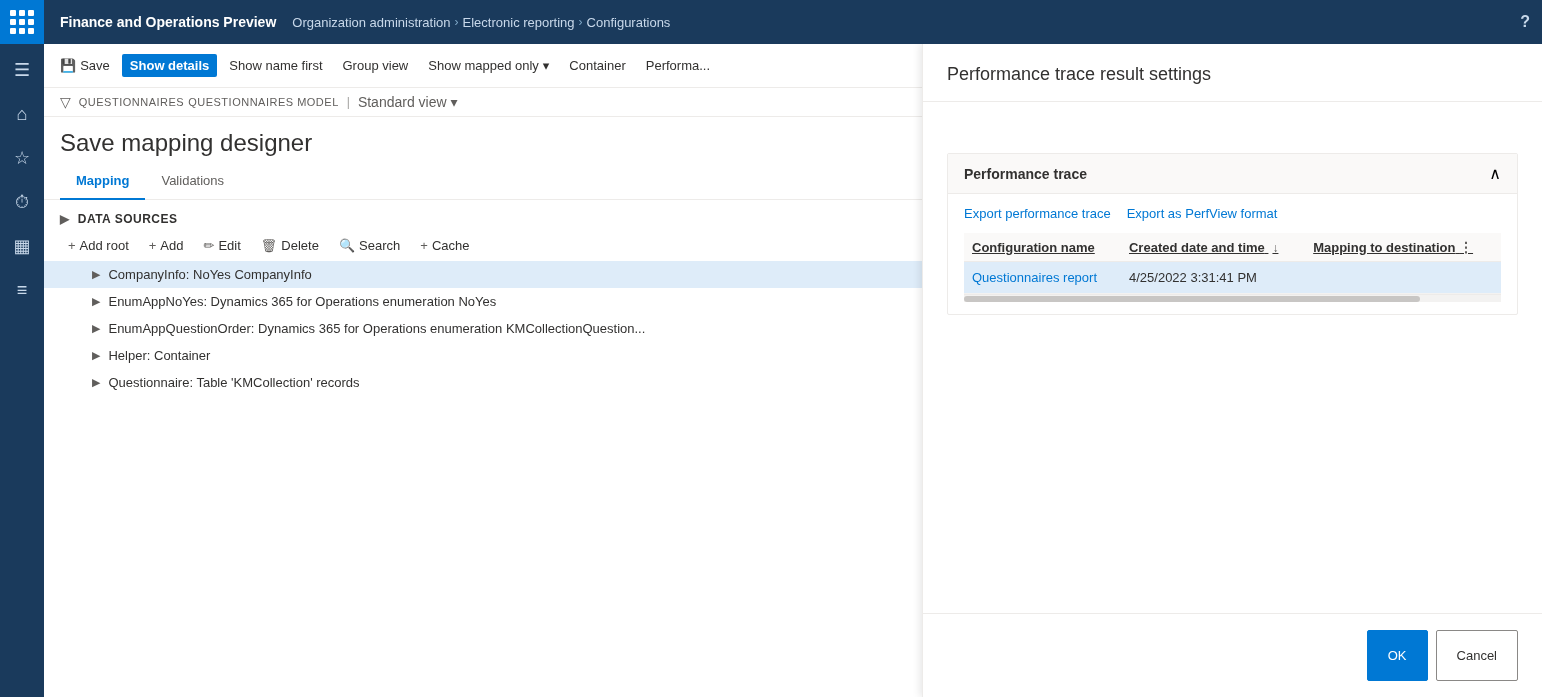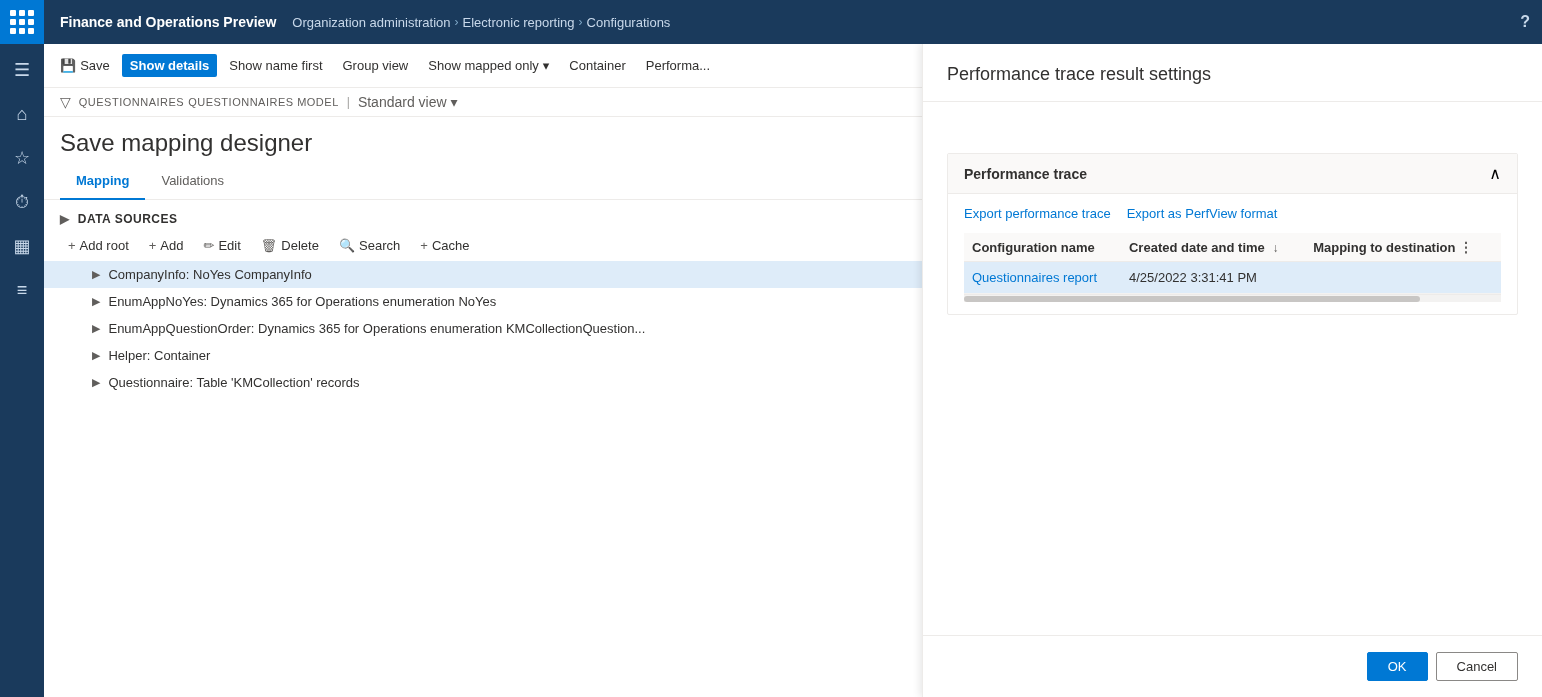--- a/index.html
+++ b/index.html
@@ -334,20 +334,21 @@
       border-collapse: collapse;
       font-size: 13px;
     }
     .panel-table th {
       text-align: left;
       padding: 6px 8px;
       font-weight: 600;
       color: #323130;
       border-bottom: 1px solid #edebe9;
       background: #faf9f8;
+      text-decoration: underline;
     }
     .panel-table td {
       padding: 8px 8px;
       color: #323130;
       border-bottom: 1px solid #f3f2f1;
     }
     .panel-table tr.selected td {
       background: #deecf9;
     }
     .col-link {
@@ -386,21 +387,21 @@
     
     .right-panel-footer {
       padding: 16px 24px;
       border-top: 1px solid #edebe9;
       display: flex;
       justify-content: flex-end;
       gap: 8px;
       flex-shrink: 0;
     }
     .footer-btn {
-      padding: 6px 20px;
+      padding: 17px 20px;
       font-size: 13px;
       border-radius: 2px;
       cursor: pointer;
       border: 1px solid #8a8886;
       background: white;
       color: #323130;
     }
     .footer-btn.primary {
       background: #0078d4;
       color: white;

